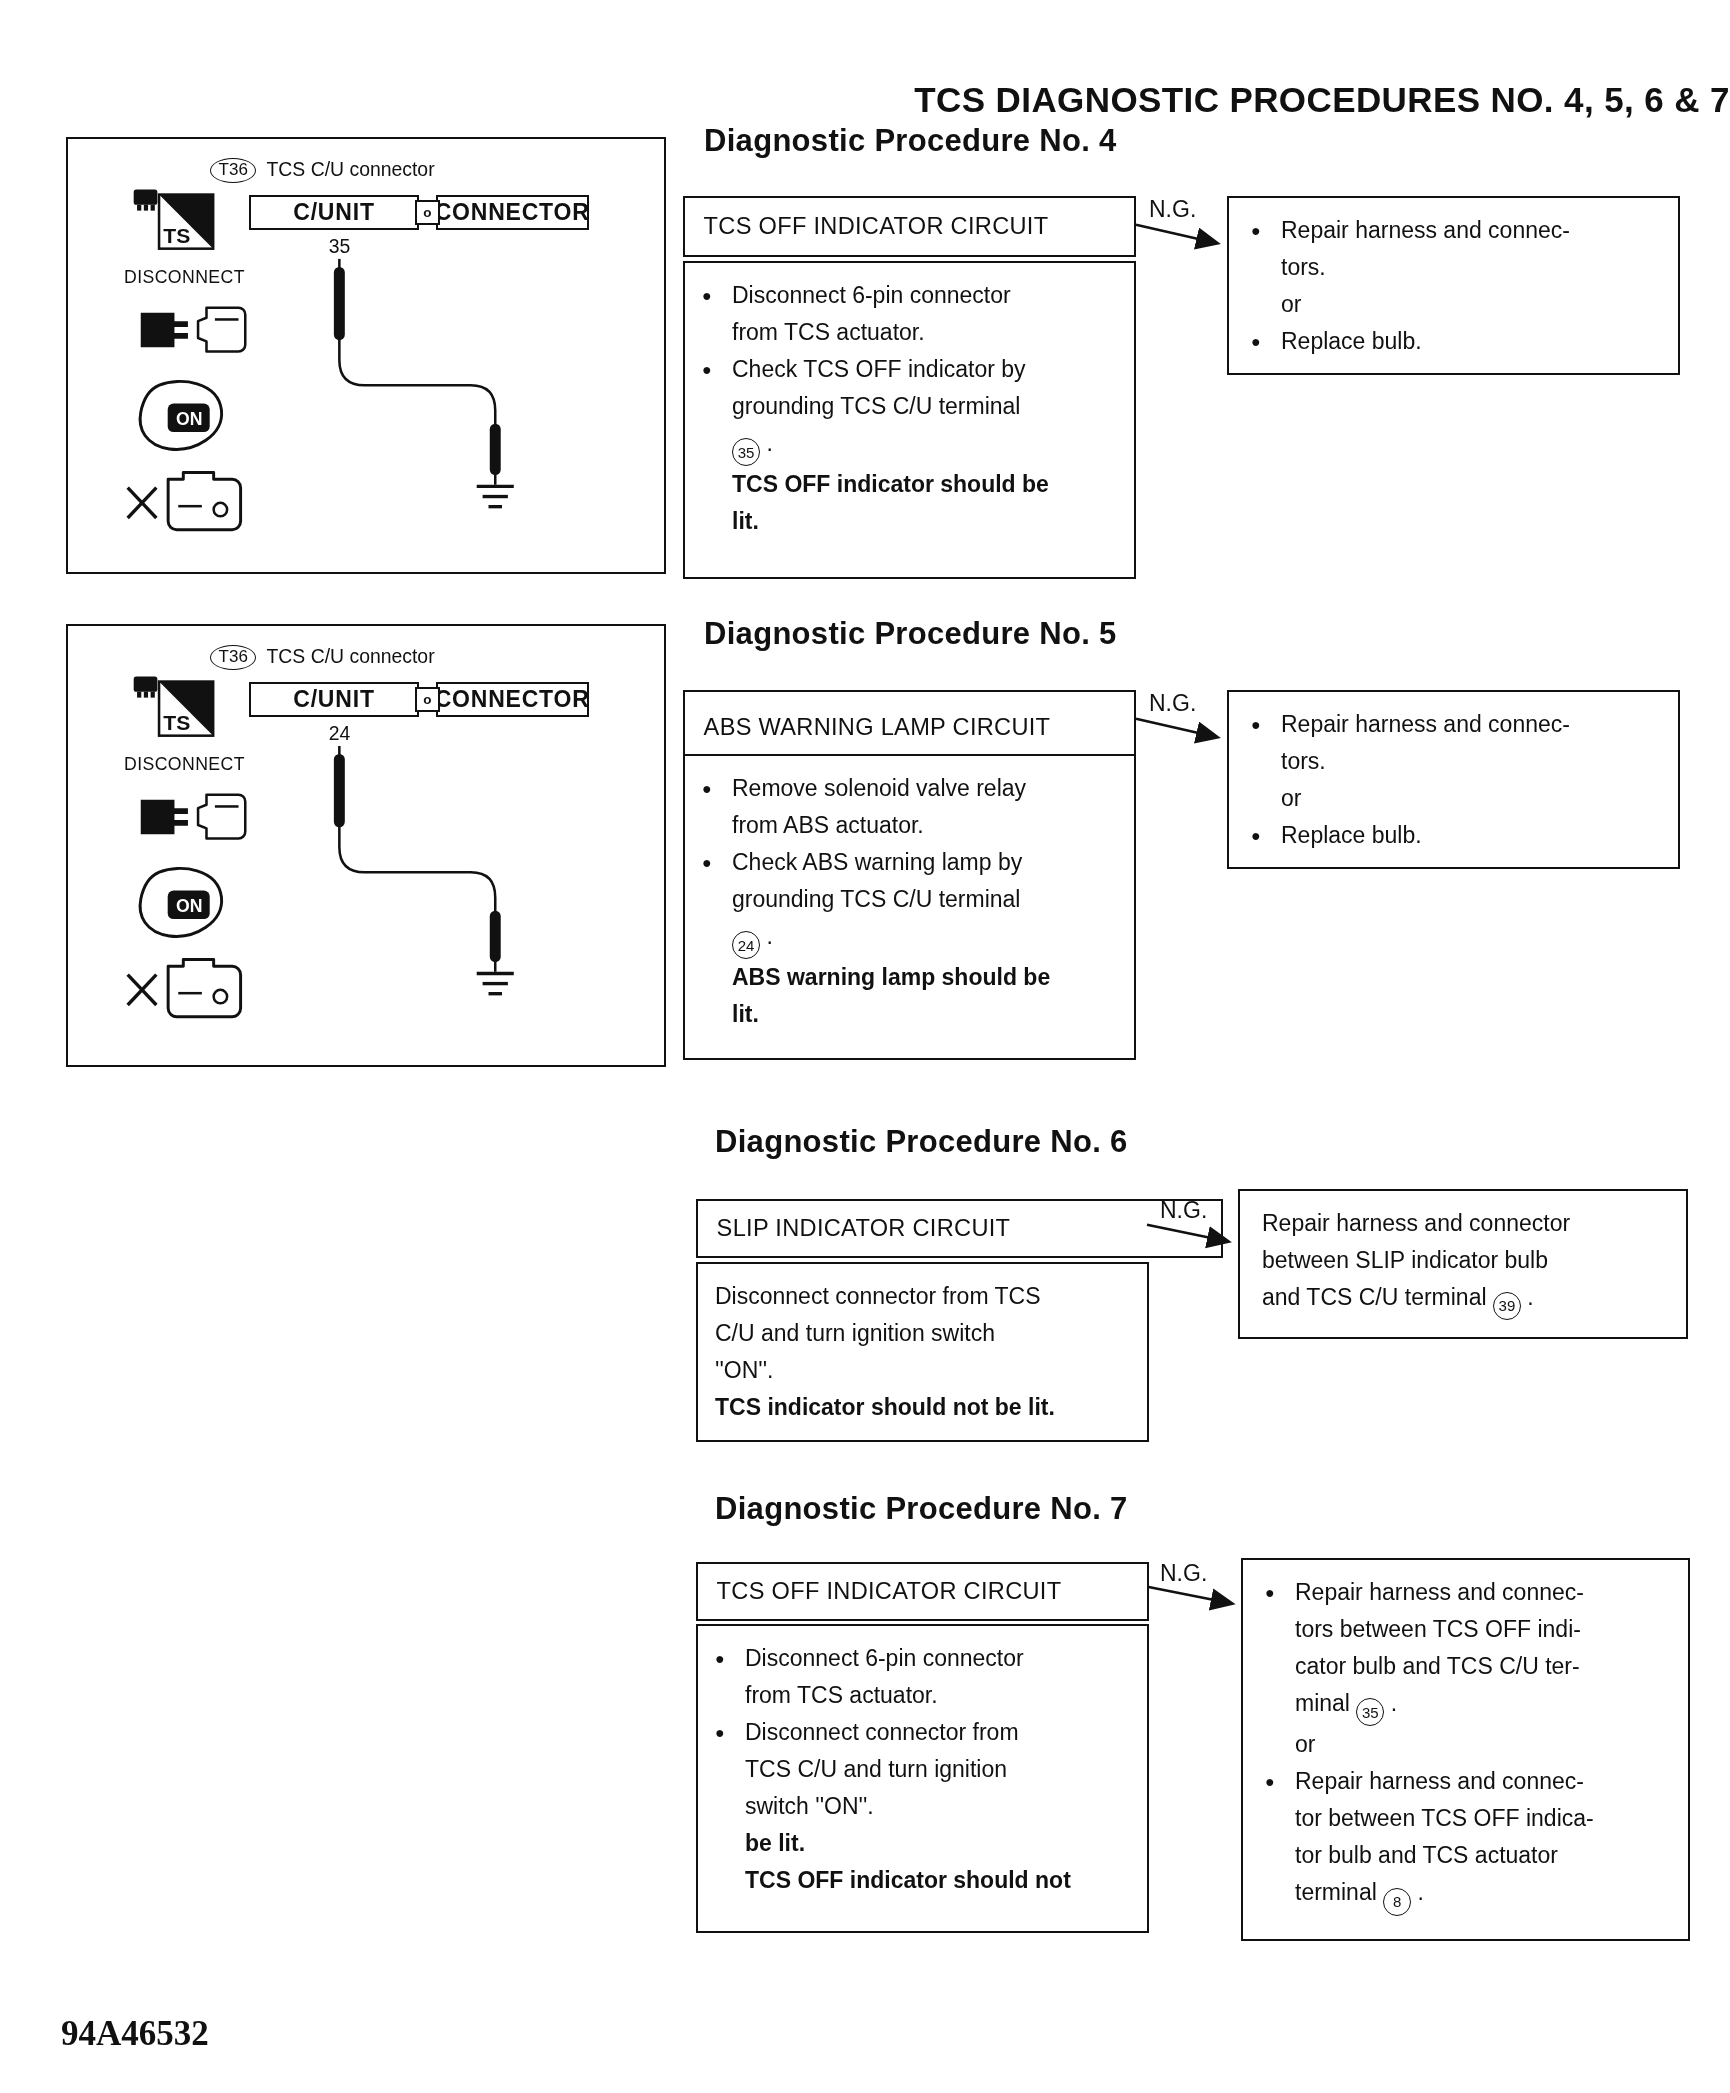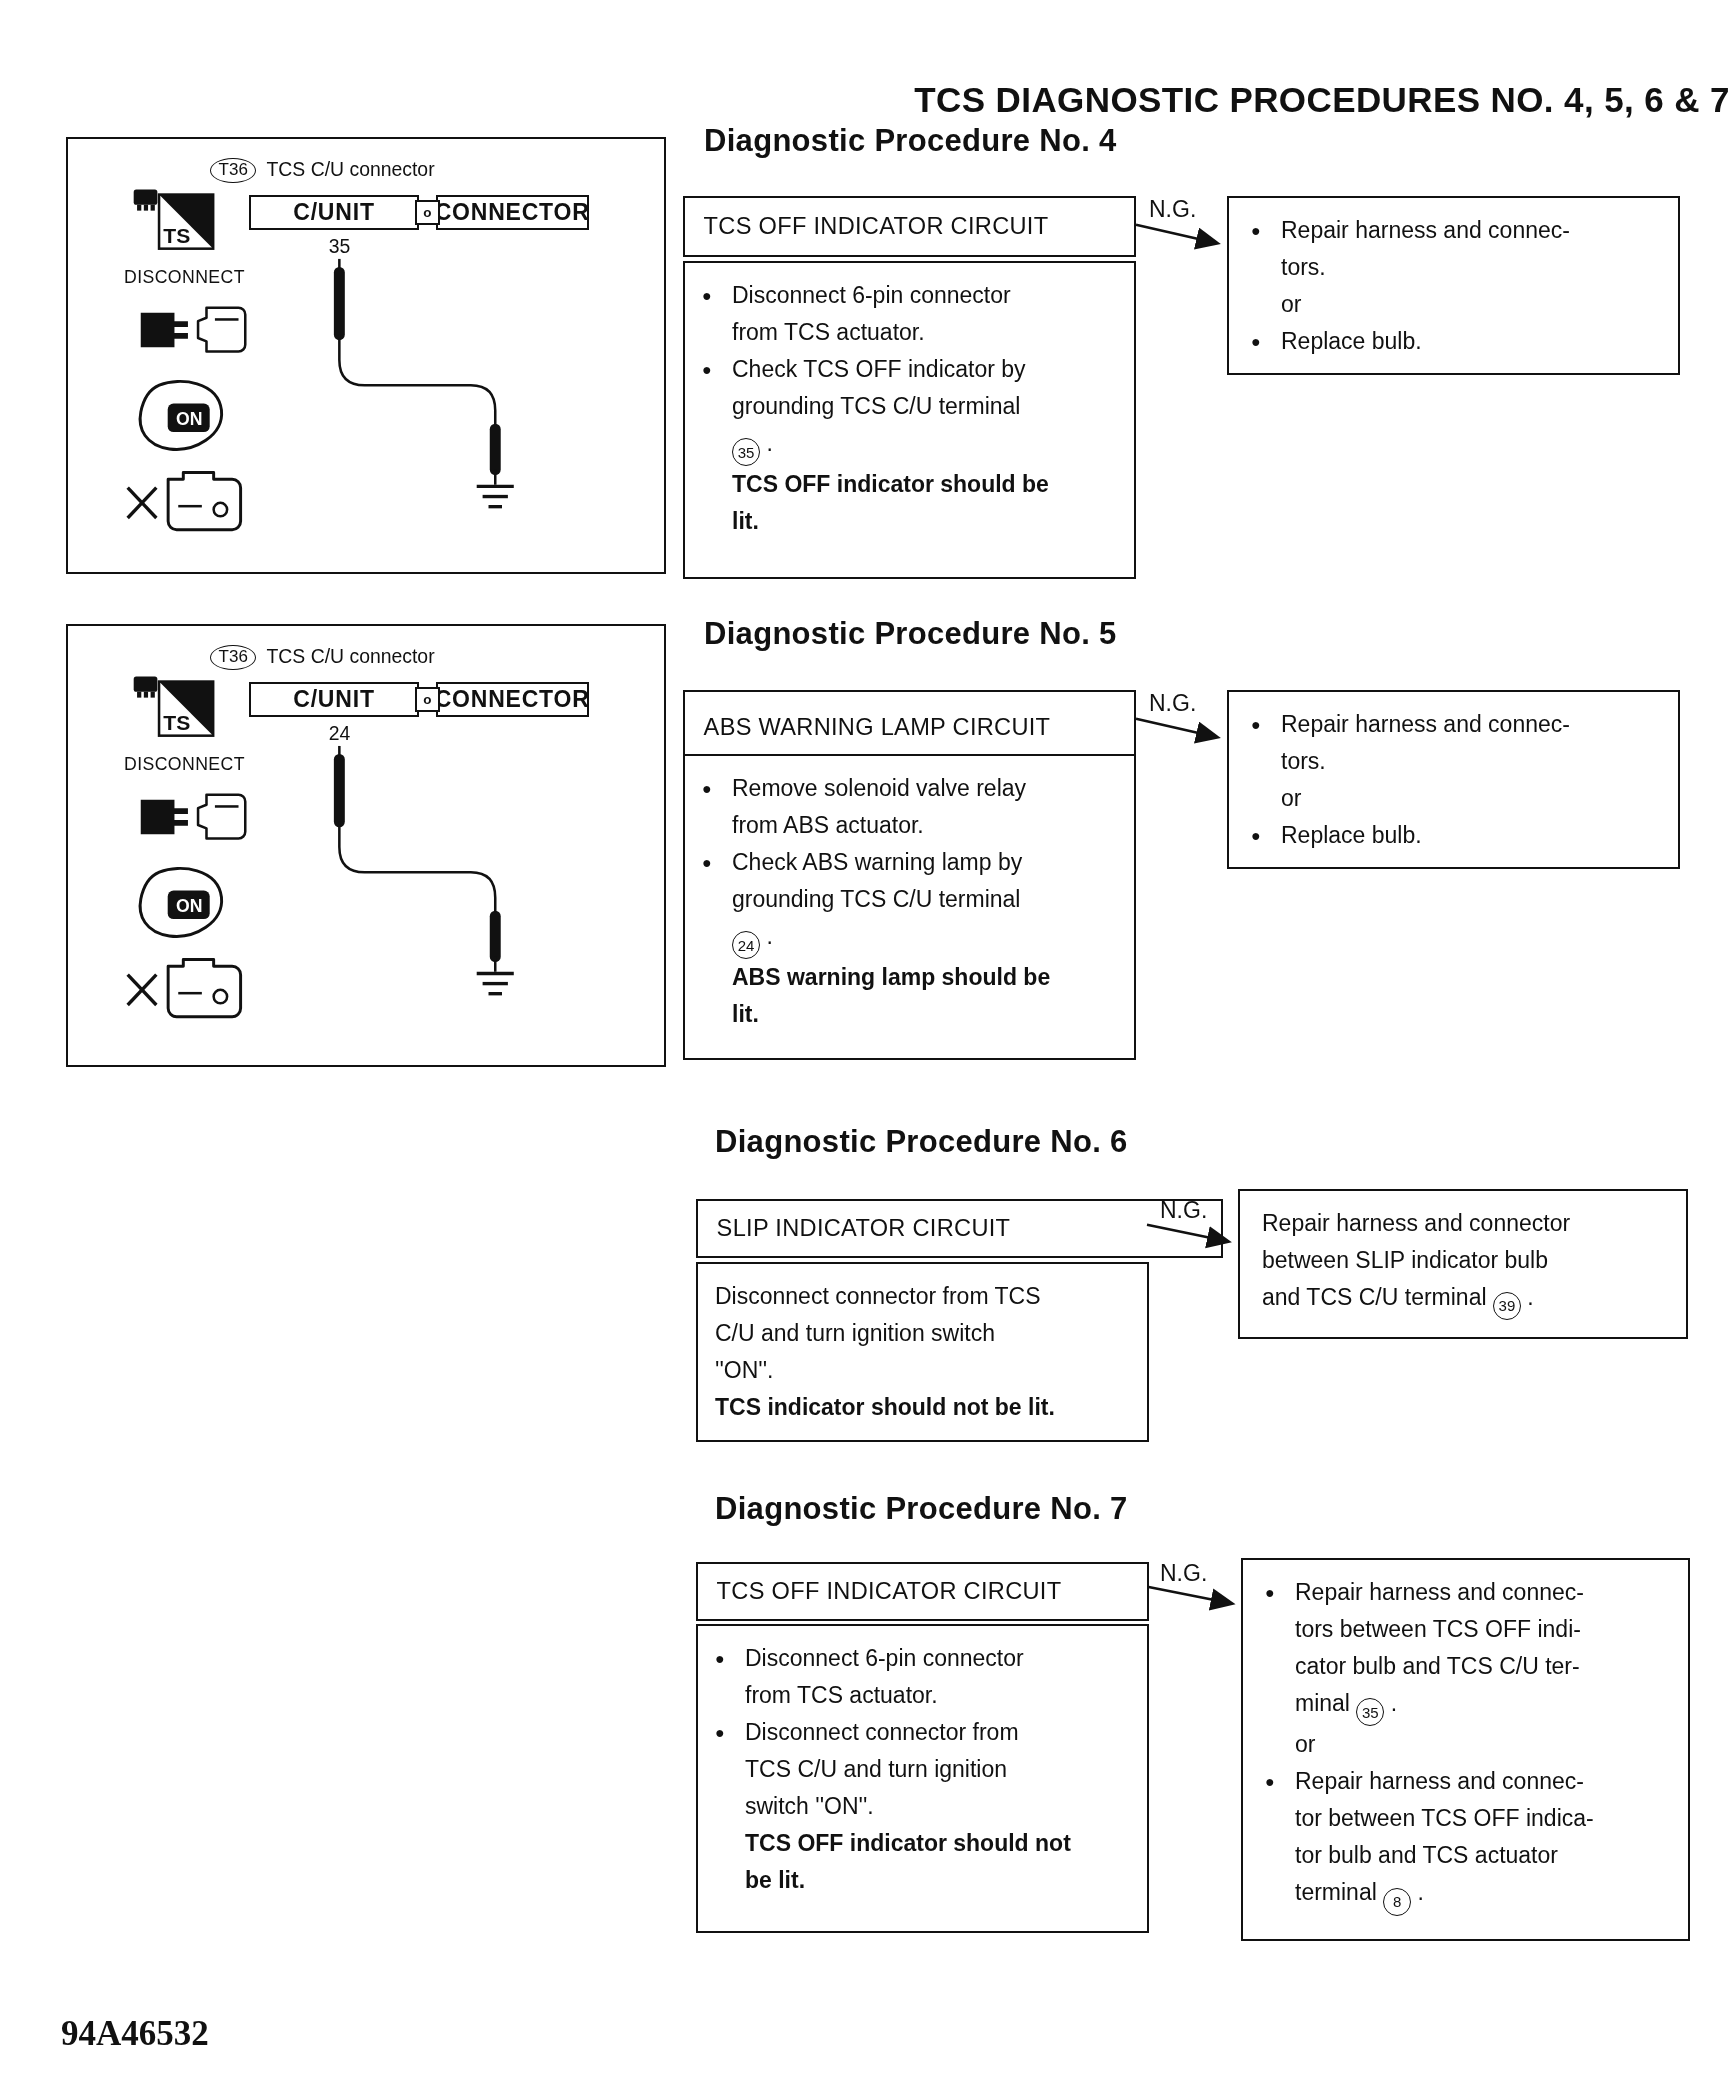--- a/index.html
+++ b/index.html
@@ -314,22 +314,22 @@
 
 <div class="abs check-header" style="left:696px; top:1562px; width:453px; height:59px;">
   <span>TCS OFF INDICATOR CIRCUIT</span>
 </div>
 <div class="abs check-body" style="left:696px; top:1624px; width:453px; height:309px;">
   <div class="ln bullet">Disconnect 6-pin connector</div>
   <div class="ln cont">from TCS actuator.</div>
   <div class="ln bullet">Disconnect connector from</div>
   <div class="ln cont">TCS C/U and turn ignition</div>
   <div class="ln cont">switch ''ON''.</div>
+  <div class="ln bold">be lit.</div>
   <div class="ln bold">TCS OFF indicator should not</div>
-  <div class="ln bold">be lit.</div>
 </div>
 
 <div class="abs ng" style="left:1160px; top:1560px;">N.G.</div>
 <svg class="abs" style="left:1145px; top:1575px;" width="98" height="40" viewBox="0 0 116 48">
   <defs>
       <marker id="ah3" markerWidth="11" markerHeight="10" refX="8" refY="4.5" orient="auto">
         <path d="M0 0 L10 4.5 L0 9 Z" fill="#111"></path>
       </marker>
     </defs>
   <line x1="2" y1="14" x2="102" y2="34" stroke="#111" stroke-width="3" marker-end="url(#ah3)"></line>

